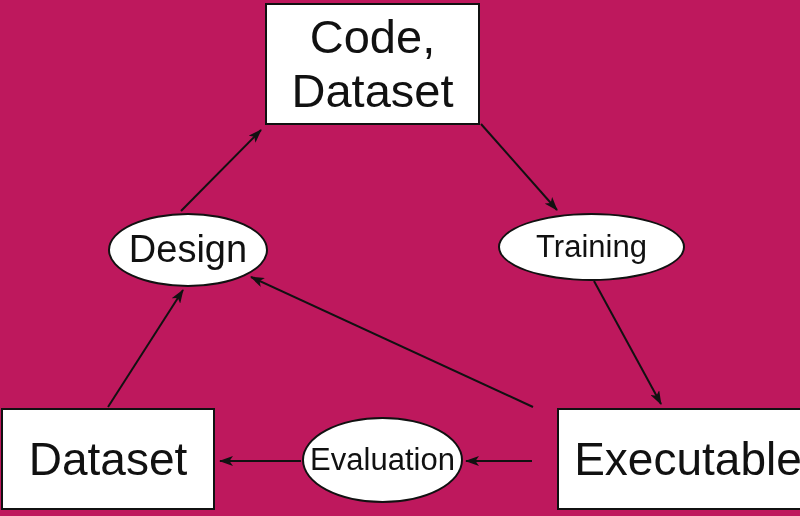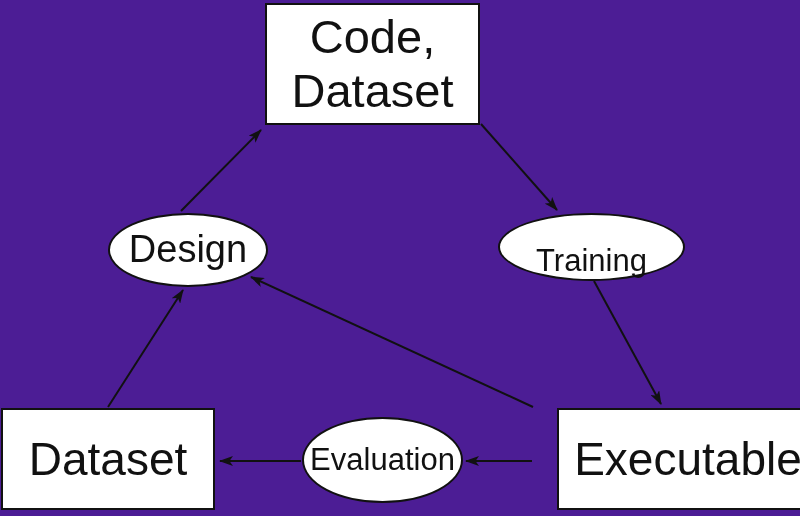--- a/index.html
+++ b/index.html
@@ -1,20 +1,20 @@
 <!DOCTYPE html>
 <html><head>
 <meta charset="utf-8">
 <style>
   html, body { margin: 0; padding: 0; background: #ffffff; }
   .canvas {
     position: relative;
     width: 800px;
     height: 516px;
-    background: #4c1d95;
+    background: #be185d;
     overflow: hidden;
     font-family: "Liberation Sans", sans-serif;
     color: #111111;
   }
   .edges-layer {
     position: absolute;
     left: 0; top: 0;
     width: 800px; height: 516px;
   }
   .edges-layer line {
@@ -30,21 +30,21 @@
     background: #ffffff;
     border: 2px solid #111111;
     text-align: center;
     line-height: 1.15;
   }
   .node.ellipse { border-radius: 50%; }
   .node .label { white-space: pre-line; }
 
   #node-code-dataset { left: 265px; top: 3px;   width: 215px; height: 122px; font-size: 47px; }
   #node-design       { left: 108px; top: 213px; width: 160px; height: 74px;  font-size: 38px; }
-  #node-training     { left: 498px; top: 213px; width: 187px; height: 68px;  font-size: 31px; align-items: flex-end; }
+  #node-training     { left: 498px; top: 213px; width: 187px; height: 68px;  font-size: 31px; }
   #node-feedback     { left: 1px;   top: 408px; width: 214px; height: 102px; font-size: 46px; }
   #node-evaluation   { left: 302px; top: 417px; width: 161px; height: 86px;  font-size: 31px; }
   #node-executable   { left: 533px; top: 408px; width: 262px; height: 102px; font-size: 46px; margin-left: 24px; }
 </style>
 </head>
 <body>
 
 <div class="canvas">
 
   <svg class="edges-layer" width="800" height="516" viewBox="0 0 800 516" xmlns="http://www.w3.org/2000/svg">

